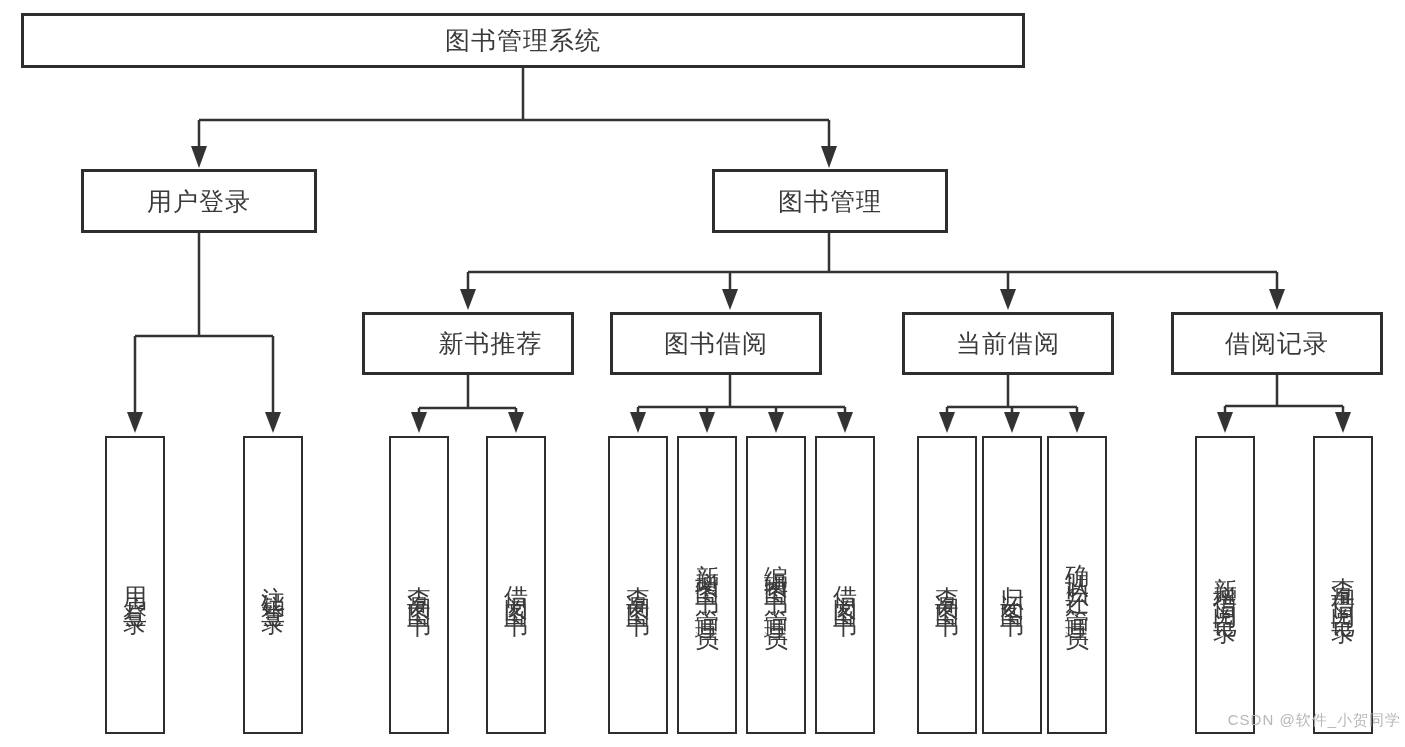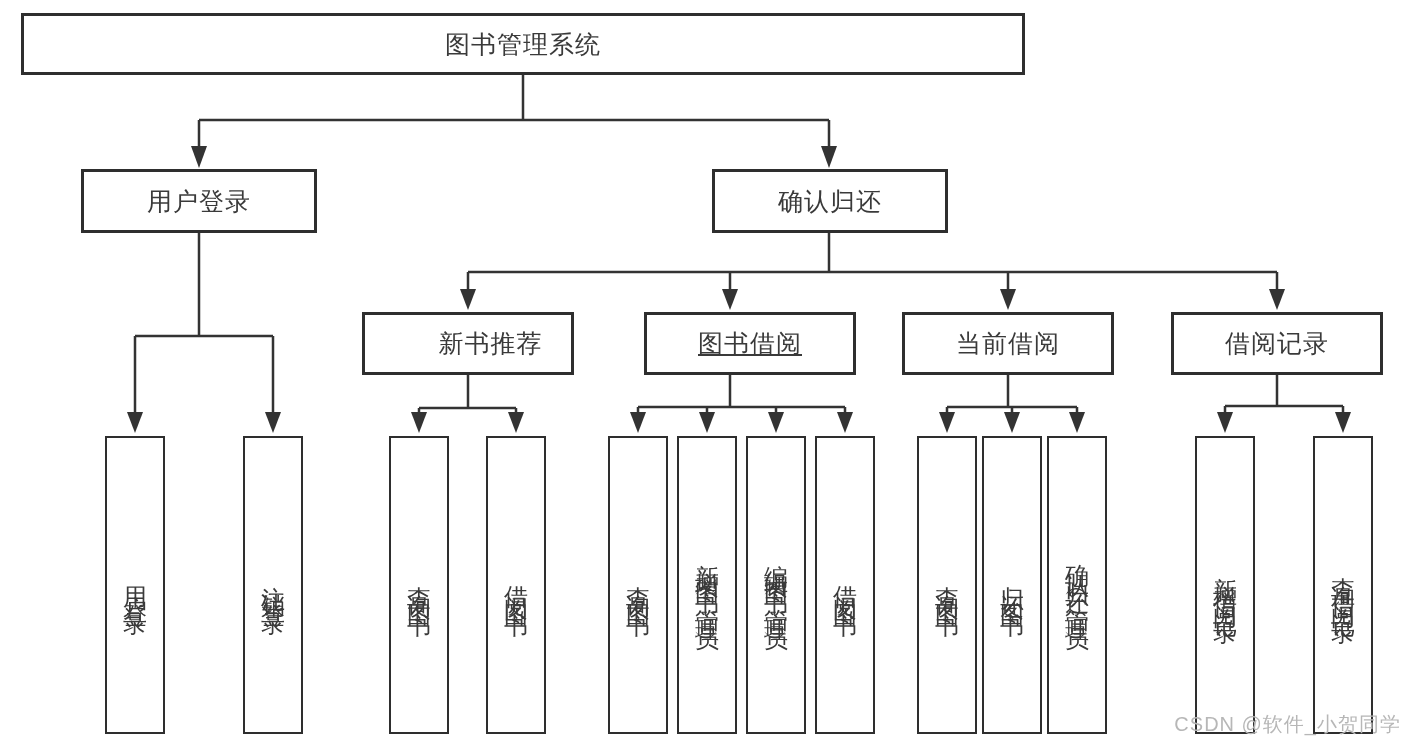--- a/index.html
+++ b/index.html
@@ -26,26 +26,26 @@
     align-items: center;
     justify-content: center;
     color: #3a3a3a;
     z-index: 1;
   }
   .node .lbl {
     font-size: 25px;
     letter-spacing: 1px;
     white-space: nowrap;
   }
-  .root  { left: 21px;  top: 13px;  width: 1004px; height: 62px; }
+  .root  { left: 21px;  top: 13px;  width: 1004px; height: 55px; }
   .lv2a  { left: 81px;  top: 169px; width: 236px;  height: 64px; }
   .lv2b  { left: 712px; top: 169px; width: 236px;  height: 64px; }
   .lv3   { top: 312px; width: 212px; height: 63px; }
   .lv3a  { left: 362px; padding-left: 45px; }
-  .lv3b  { left: 644px; text-decoration: underline; }
+  .lv3b  { left: 610px; }
   .lv3c  { left: 902px; justify-content: center; }
   .lv3d  { left: 1171px; }
   .leaf {
     top: 436px;
     width: 60px;
     height: 298px;
     border-width: 2.5px;
   }
   .leaf .vlbl {
     writing-mode: vertical-rl;
@@ -59,21 +59,21 @@
   .lc { left: 389px; }  .ld { left: 486px; }
   .le { left: 608px; }  .lf { left: 677px; }
   .lg { left: 746px; }  .lh { left: 815px; }
   .li { left: 917px; }  .lj { left: 982px; }
   .lk { left: 1047px; }
   .ll { left: 1195px; } .lm { left: 1313px; }
   .watermark {
     position: absolute;
     top: 711px;
     right: 4px;
-    font-size: 20px;
+    font-size: 15px;
     color: #b7b7b7;
     letter-spacing: 1px;
     z-index: 2;
     white-space: nowrap;
   }
 </style>
 </head>
 <body>
 
 <div class="canvas">
@@ -122,21 +122,21 @@
   </svg>
 
   <div class="node root">
     <span class="lbl">图书管理系统</span>
   </div>
 
   <div class="node lv2a">
     <span class="lbl">用户登录</span>
   </div>
   <div class="node lv2b">
-    <span class="lbl">确认归还</span>
+    <span class="lbl">图书管理</span>
   </div>
 
   <div class="node lv3 lv3a">
     <span class="lbl">新书推荐</span>
   </div>
   <div class="node lv3 lv3b">
     <span class="lbl">图书借阅</span>
   </div>
   <div class="node lv3 lv3c">
     <span class="lbl">当前借阅</span>

